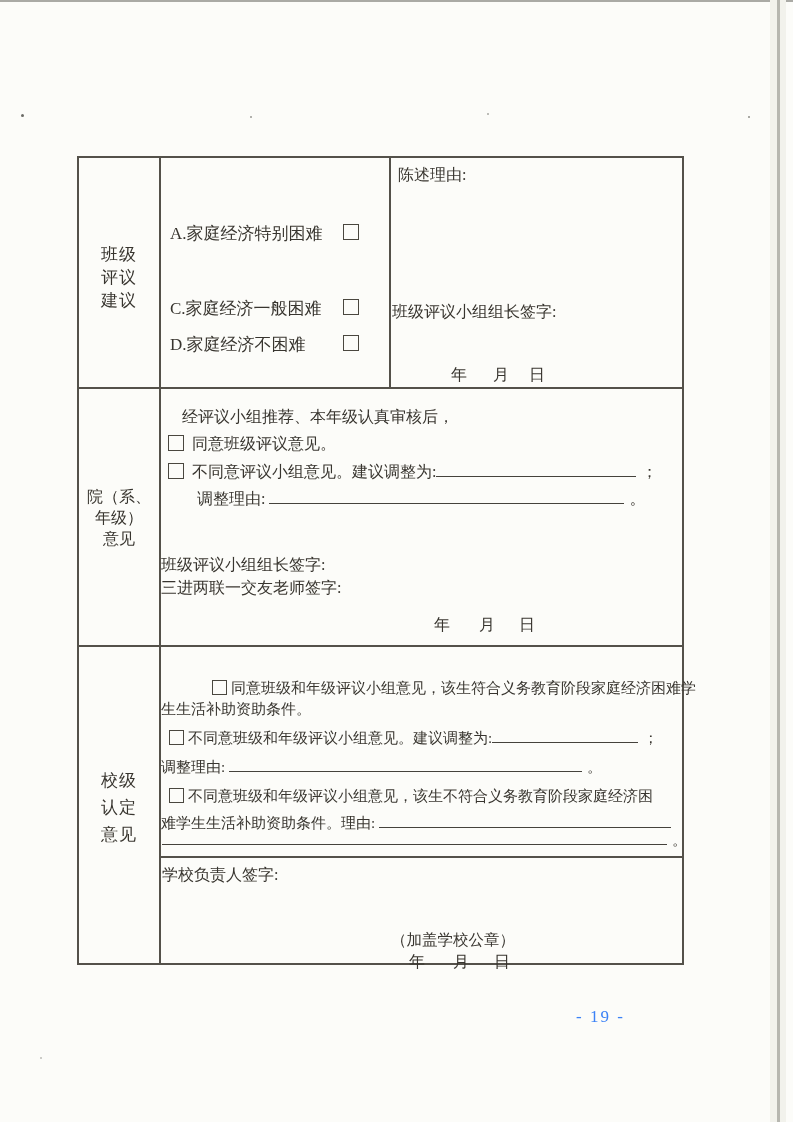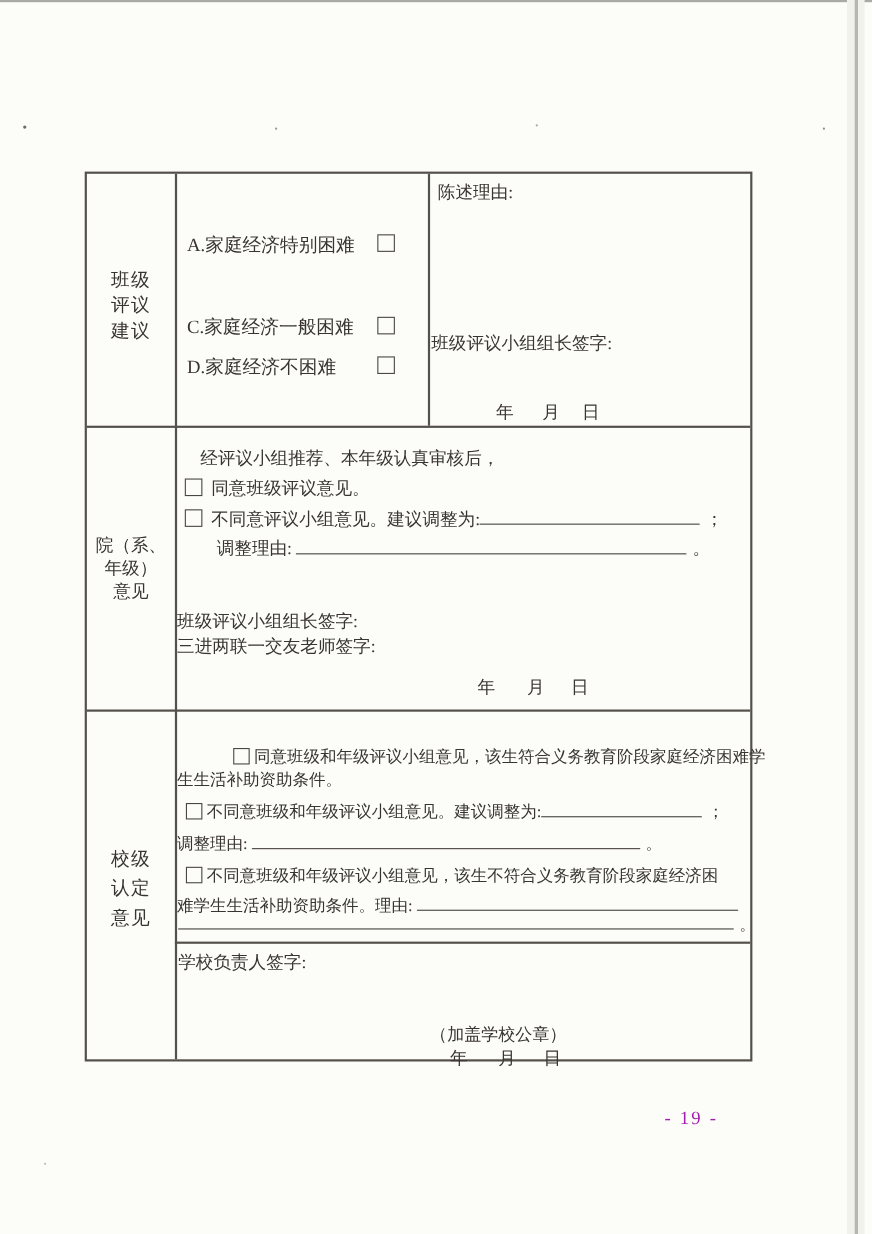--- a/index.html
+++ b/index.html
@@ -39,21 +39,21 @@
   .cell{position:absolute;}
   .hdr{left:0;width:80px;text-align:center;}
   .hdr .hl-lines{position:absolute;left:0;right:0;}
   .hdr1{top:0;height:268px;}
   .hdr1 .hl-lines{top:85px;font-size:17px;line-height:23px;letter-spacing:1px;}
   .hdr2{top:229px;height:258px;}
   .hdr2 .hl-lines{top:99px;font-size:16px;line-height:21px;}
   .hdr3{top:473px;height:242px;}
   .hdr3 .hl-lines{top:136px;font-size:17px;line-height:27px;letter-spacing:1px;}
 
-  .opts{left:80px;top:4px;width:230px;height:229px;}
+  .opts{left:80px;top:15px;width:230px;height:229px;}
   .opt{position:absolute;left:0;width:100%;height:22px;font-size:17px;}
   .opt .lbl{position:absolute;left:11px;top:0;white-space:nowrap;}
   .opt .cbx{position:absolute;left:184px;top:2px;width:14px;height:14px;border:1.7px solid #4a473f;background:transparent;}
   .opt1{top:49px;}.opt2{top:87px;}.opt3{top:124px;}.opt4{top:160px;}
 
   .stmt{left:310px;top:0;width:297px;height:229px;font-size:16px;}
   .stmt .statement{position:absolute;left:9px;top:7px;}
   .stmt .leader{position:absolute;left:3px;top:144px;}
 
   .c2{left:82px;top:229px;width:525px;height:258px;font-size:16px;}
@@ -94,22 +94,22 @@
   .date-row{position:absolute;left:0;right:0;height:22px;font-size:16px;}
   .date-row span{position:absolute;top:0;}
   .stmt .date-row{top:207px;}
   .stmt .dy{left:62px;} .stmt .dm{left:104px;} .stmt .dd{left:140px;}
   .c2 .date-row{top:228px;}
   .c2 .dy{left:273px;} .c2 .dm{left:318px;} .c2 .dd{left:358px;}
   .c3 .date-row{top:307px;}
   .c3 .dy{left:248px;} .c3 .dm{left:292px;} .c3 .dd{left:333px;}
 
   .page-num{
-    position:absolute;left:604px;top:1007px;
-    font-size:17px;letter-spacing:2px;color:#a21caf;white-space:nowrap;
+    position:absolute;left:576px;top:1007px;
+    font-size:17px;letter-spacing:2px;color:#3b82f6;white-space:nowrap;
   }
 </style>
 </head>
 <body>
 
 <div class="page">
 
   <div class="edge-top"></div>
   <div class="edge-right-halo"></div>
   <div class="edge-right"></div>

